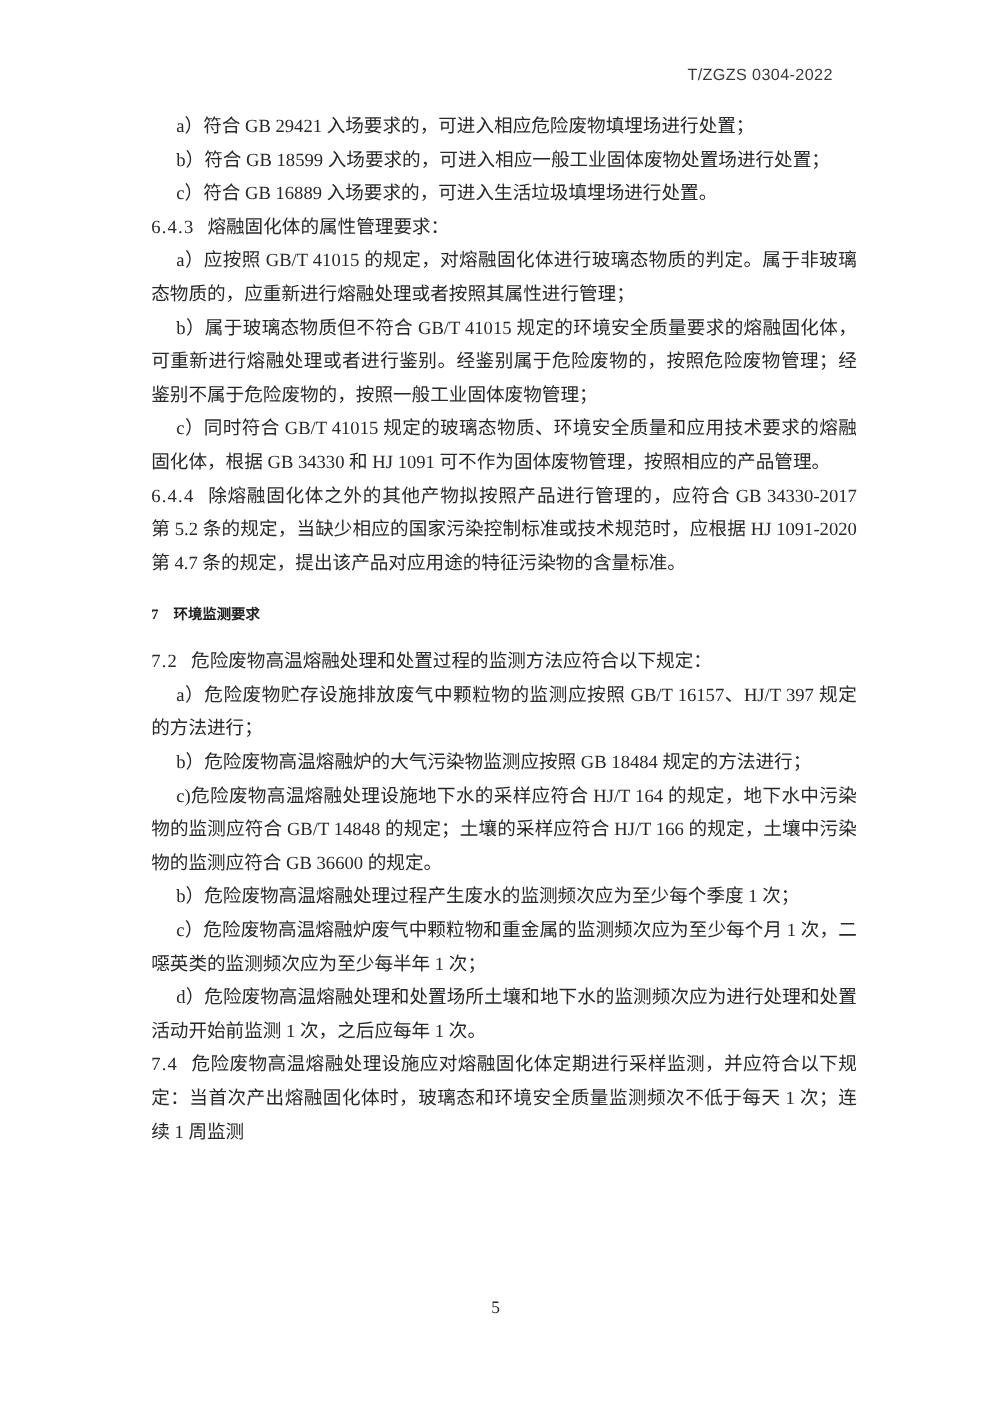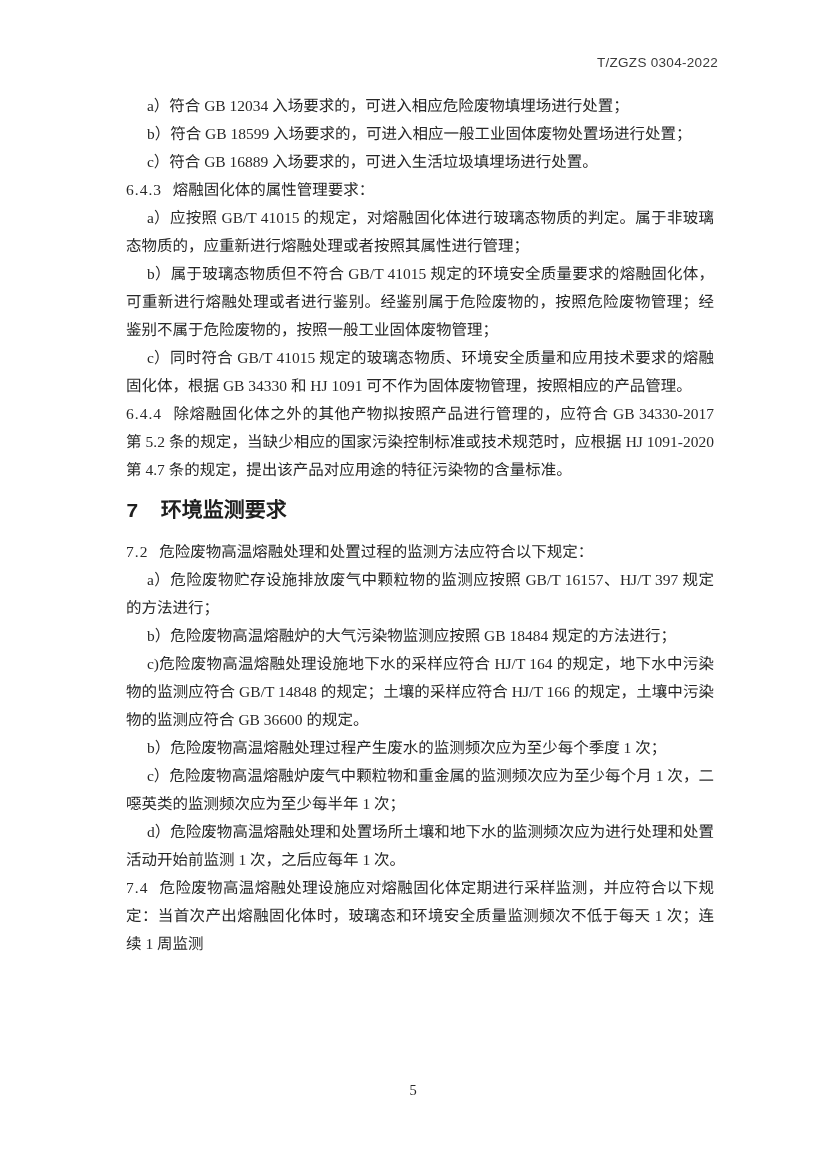--- a/index.html
+++ b/index.html
@@ -12,21 +12,21 @@
     width: 826px;
     height: 1169px;
     background: #ffffff;
     overflow: hidden;
     font-family: "Liberation Serif", "DejaVu Serif", serif;
     color: #282828;
   }
   .doc-header {
     position: absolute;
     top: 55px;
-    right: 108px;
+    right: 132px;
     font-family: "Liberation Sans", "DejaVu Sans", sans-serif;
     font-size: 13.5px;
     color: #3a3a3a;
     letter-spacing: 0.3px;
   }
   .content {
     position: absolute;
     left: 126px;
     top: 92px;
     width: 588px;
@@ -39,22 +39,22 @@
   }
   .content p.item {
     text-indent: 1.35em;
   }
   .content p.clause .num {
     letter-spacing: 1px;
     margin-right: 0.7em;
   }
   .content h2.section {
     margin: 14px 0 12px 0;
-    font-family: Liberation Mono, monospace;
-    font-size: 21px;
+    font-family: Liberation Serif, serif;
+    font-size: 12px;
     font-weight: bold;
     line-height: 28px;
     color: #1f1f1f;
   }
   .content h2.section .num {
     margin-right: 1.05em;
     letter-spacing: 0;
   }
   .page-footer {
     position: absolute;
@@ -66,21 +66,21 @@
     color: #282828;
   }
 </style>
 </head>
 <body>
 
 <div class="page">
   <div class="doc-header">T/ZGZS 0304-2022</div>
 
   <div class="content" id="content">
-      <p class="item"><span>a）符合 GB 12034 入场要求的，可进入相应危险废物填埋场进行处置；</span></p>
+      <p class="item"><span>a）符合 GB 29421 入场要求的，可进入相应危险废物填埋场进行处置；</span></p>
       <p class="item"><span>b）符合 GB 18599 入场要求的，可进入相应一般工业固体废物处置场进行处置；</span></p>
       <p class="item"><span>c）符合 GB 16889 入场要求的，可进入生活垃圾填埋场进行处置。</span></p>
       <p class="clause"><span class="num">6.4.3</span><span>熔融固化体的属性管理要求：</span></p>
       <p class="item"><span>a）应按照 GB/T 41015 的规定，对熔融固化体进行玻璃态物质的判定。属于非玻璃态物质的，应重新进行熔融处理或者按照其属性进行管理；</span></p>
       <p class="item"><span>b）属于玻璃态物质但不符合 GB/T 41015 规定的环境安全质量要求的熔融固化体，可重新进行熔融处理或者进行鉴别。经鉴别属于危险废物的，按照危险废物管理；经鉴别不属于危险废物的，按照一般工业固体废物管理；</span></p>
       <p class="item"><span>c）同时符合 GB/T 41015 规定的玻璃态物质、环境安全质量和应用技术要求的熔融固化体，根据 GB 34330 和 HJ 1091 可不作为固体废物管理，按照相应的产品管理。</span></p>
       <p class="clause"><span class="num">6.4.4</span><span>除熔融固化体之外的其他产物拟按照产品进行管理的，应符合 GB 34330-2017 第 5.2 条的规定，当缺少相应的国家污染控制标准或技术规范时，应根据 HJ 1091-2020 第 4.7 条的规定，提出该产品对应用途的特征污染物的含量标准。</span></p>
       <h2 class="section"><span class="num">7</span><span>环境监测要求</span></h2>
       <p class="clause"><span class="num">7.2</span><span>危险废物高温熔融处理和处置过程的监测方法应符合以下规定：</span></p>
       <p class="item"><span>a）危险废物贮存设施排放废气中颗粒物的监测应按照 GB/T 16157、HJ/T 397 规定的方法进行；</span></p>

